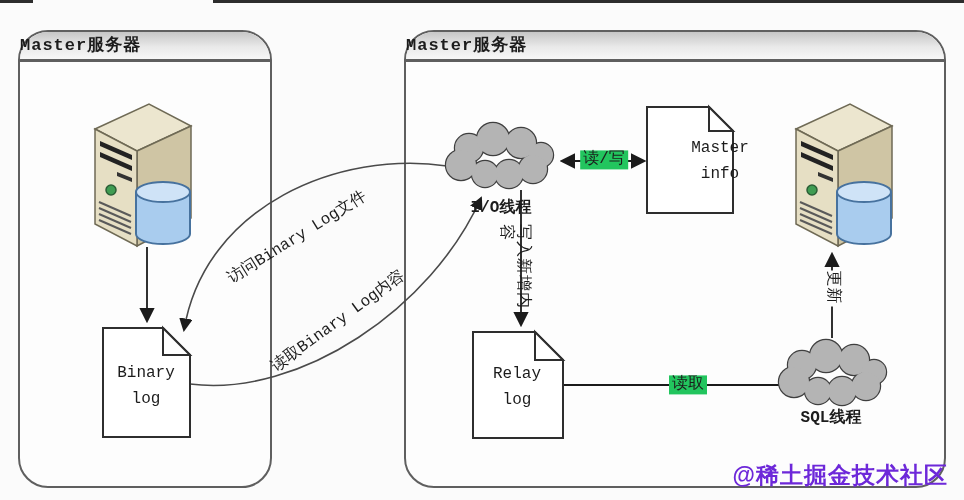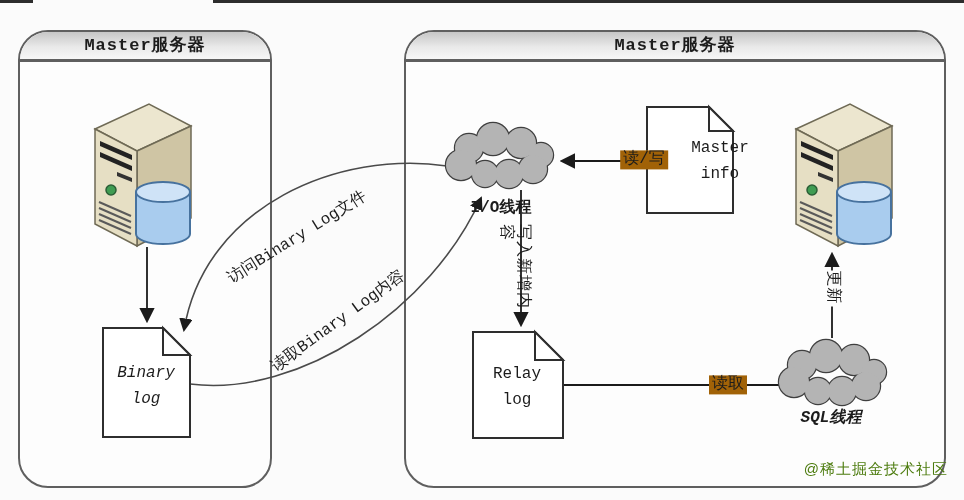--- a/index.html
+++ b/index.html
@@ -13,54 +13,54 @@
   .edge-artifact{position:absolute;top:0;height:3px;background:#161616;opacity:.9;}
   .edge-artifact.left{left:0;width:33px;}
   .edge-artifact.right{left:213px;width:751px;}
 
   
   .group-box{
     position:absolute;border:2px solid #5f5f5f;border-radius:30px;
     background:#fdfdfd;box-sizing:border-box;
   }
   .group-box .group-header{
-    height:27px;line-height:27px;text-align:center;
+    height:27px;line-height:27px;text-align:left;
     border-bottom:3px solid #5f5f5f;border-radius:28px 28px 0 0;
     background:linear-gradient(180deg,#c6c6c6 0%,#e9e9e9 55%,#f7f7f7 100%);
     font-size:17px;font-weight:600;letter-spacing:1px;
   }
   #master-box{left:18px;top:30px;width:254px;height:458px;}
   #slave-box{left:404px;top:30px;width:542px;height:458px;}
 
   svg.layer{position:absolute;left:0;top:0;}
 
   
   .lbl{
     position:absolute;transform:translate(-50%,-50%);
     white-space:nowrap;font-size:16px;line-height:1.2;
   }
   .doc-label{
     position:absolute;transform:translate(-50%,-50%);
     text-align:center;font-size:16px;line-height:26px;font-weight:500;
   }
-  .masked{background:#a16207;padding:0 3px;margin-left:40px;}
+  .masked{background:#22c55e;padding:0 3px;}
   .rot-label{
     position:absolute;font-size:16px;line-height:17px;
     text-align:left;letter-spacing:1px;
   }
   #write-new-label{left:471px;top:250px;width:86px;transform:rotate(90deg);}
   #update-label{left:814px;top:280px;width:36px;transform:rotate(90deg);background:#fdfdfd;}
   .curve-label{position:absolute;white-space:nowrap;font-size:16px;font-weight:500;}
   #access-binlog-label{left:297px;top:237px;transform:translate(-50%,-50%) rotate(-32deg);}
   #read-binlog-label{left:338px;top:321px;transform:translate(-50%,-50%) rotate(-36deg);}
 
   .watermark{
     position:absolute;right:16px;top:460px;
     font-family:"Liberation Sans","DejaVu Sans",sans-serif;
-    font-size:15px;color:#4d7c0f;letter-spacing:1px;
+    font-size:23px;color:#6d28d9;letter-spacing:1px;font-weight:bold;
   }
 </style>
 </head>
 <body>
 
 <div class="stage">
 
   <div class="edge-artifact left"></div>
   <div class="edge-artifact right"></div>
 
@@ -139,38 +139,38 @@
     </g>
     <g>
       <path d="M473,332 H535 L563,360 V438 H473 Z" fill="#ffffff" stroke="#2e2e2e" stroke-width="2"></path>
       <path d="M535,332 L535,360 L563,360 Z" fill="#ffffff" stroke="#2e2e2e" stroke-width="2"></path>
     </g>
 
     <use href="#server-icon" transform="translate(87,96)"></use>
     <use href="#server-icon" transform="translate(788,96)"></use>
   </svg>
 
-  <div class="doc-label" style="left:146px;top:386px;font-style:italic;">
+  <div class="doc-label" style="left:146px;top:386px;">
     <div>Binary</div>
     <div>log</div>
   </div>
 
   <div class="doc-label" style="left:720px;top:161px;">
     <div>Master</div>
     <div>info</div>
   </div>
 
   <div class="doc-label" style="left:517px;top:387px;font-family:Liberation Mono, monospace;">
     <div>Relay</div>
     <div>log</div>
   </div>
 
   <div class="lbl" style="left:501px;top:209px;font-weight:600;text-align:center;">I/O线程</div>
 
-  <div class="lbl" style="left:831px;top:419px;font-weight:600;font-style:italic;">SQL线程</div>
+  <div class="lbl" style="left:831px;top:419px;font-weight:600;">SQL线程</div>
 
   <div class="lbl masked" style="left:604px;top:160px;">读/写</div>
 
   <div class="lbl masked" style="left:688px;top:385px;">读取</div>
 
   <div class="rot-label" id="write-new-label">写入新增内容</div>
 
   <div class="rot-label" id="update-label">更新</div>
 
   <div class="curve-label" id="access-binlog-label">访问Binary Log文件</div>

